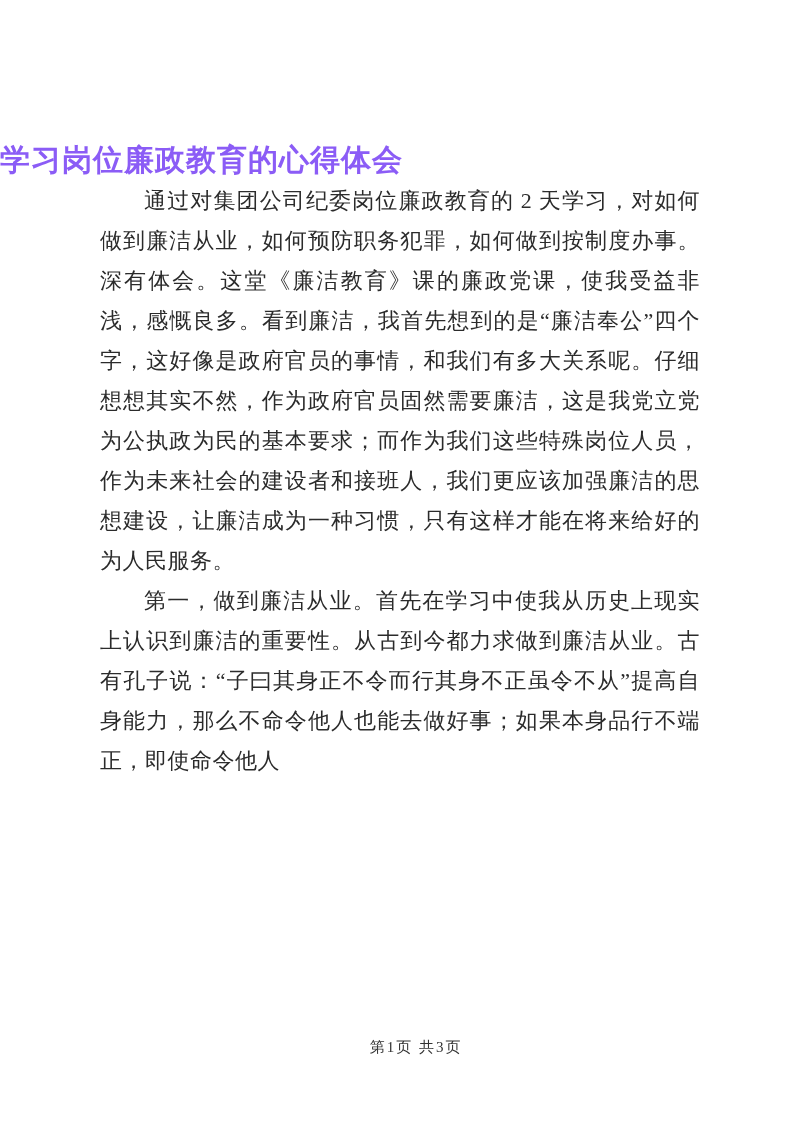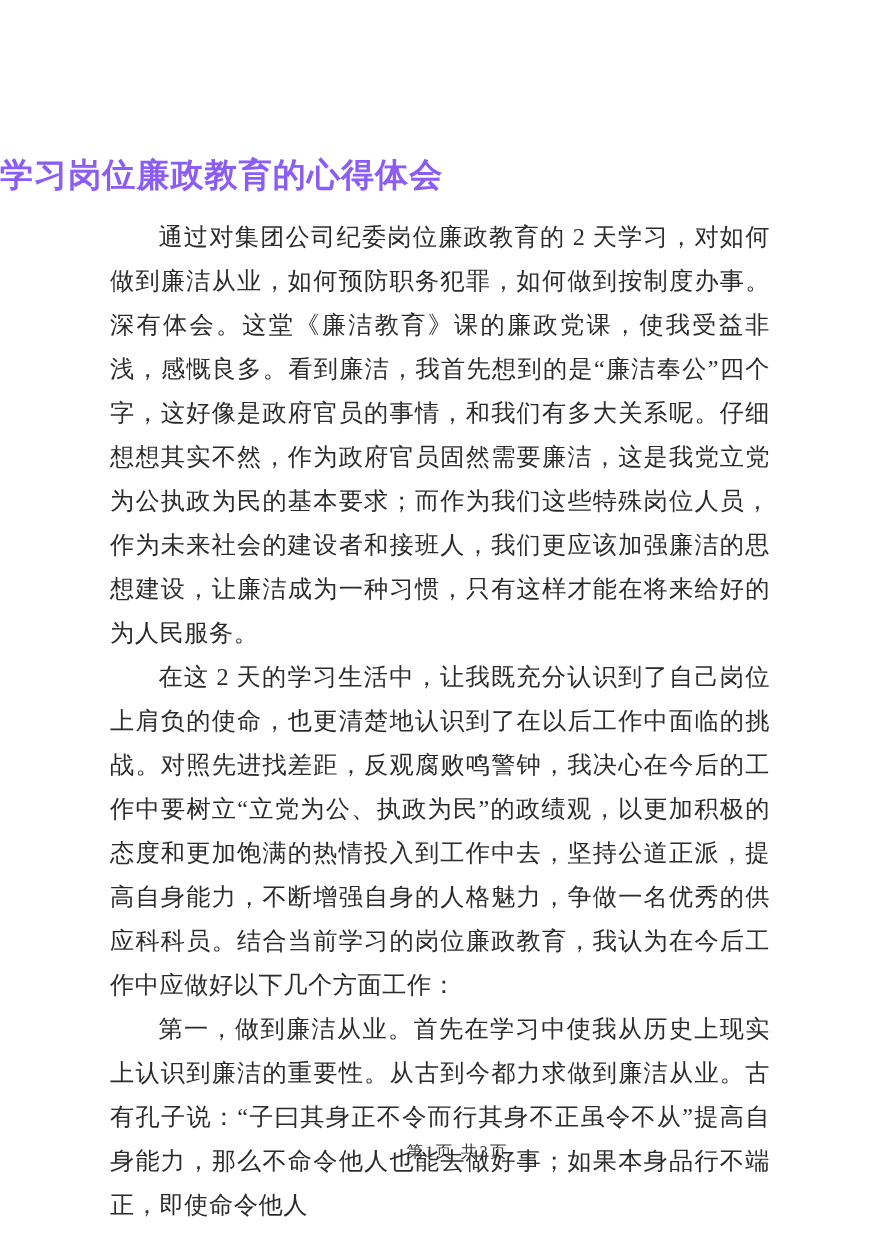--- a/index.html
+++ b/index.html
@@ -23,21 +23,21 @@
     width: 100%;
     margin: 0;
     font-size: 30px;
     font-weight: bold;
     line-height: 40px;
     letter-spacing: 1px;
     color: #8b5cf6;
   }
   .doc-body {
     position: absolute;
-    top: 196px;
+    top: 181px;
     left: 100px;
     width: 600px;
   }
   .doc-body p {
     margin: 0;
     font-size: 22px;
     line-height: 40px;
     text-align: justify;
     text-justify: inter-ideograph;
     text-indent: 2em;
@@ -57,20 +57,19 @@
   }
 </style>
 </head>
 <body>
 
 <div class="page">
   <h1 class="doc-title">学习岗位廉政教育的心得体会</h1>
 
   <div class="doc-body">
     <p>通过对集团公司纪委岗位廉政教育的 2 天学习，对如何做到廉洁从业，如何预防职务犯罪，如何做到按制度办事。深有体会。这堂《廉洁教育》课的廉政党课，使我受益非浅，感慨良多。看到廉洁，我首先想到的是“廉洁奉公”四个字，这好像是政府官员的事情，和我们有多大关系呢。仔细想想其实不然，作为政府官员固然需要廉洁，这是我党立党为公执政为民的基本要求；而作为我们这些特殊岗位人员，作为未来社会的建设者和接班人，我们更应该加强廉洁的思想建设，让廉洁成为一种习惯，只有这样才能在将来给好的为人民服务。</p>
-    <p>在这 2 天的学习生活中，让我既充分认识到了自己岗位上肩负的使命，也更清楚地认识到了在以后工作中面临的挑战。对照先进找差距，反观腐败鸣警钟，我决心在今后的工作中要树立“立党为公、执政为民”的政绩观，以更加积极的态度和更加饱满的热情投入到工作中去，坚持公道正派，提高自身能力，不断增强自身的人格魅力，争做一名优秀的供应科科员。结合当前学习的岗位廉政教育，我认为在今后工作中应做好以下几个方面工作：</p>
     <p>第一，做到廉洁从业。首先在学习中使我从历史上现实上认识到廉洁的重要性。从古到今都力求做到廉洁从业。古有孔子说：“子曰其身正不令而行其身不正虽令不从”提高自身能力，那么不命令他人也能去做好事；如果本身品行不端正，即使命令他人</p>
   </div>
 
   <div class="doc-footer">
     <span>第1页 共3页</span>
   </div>
 </div>
 
 </body></html>

